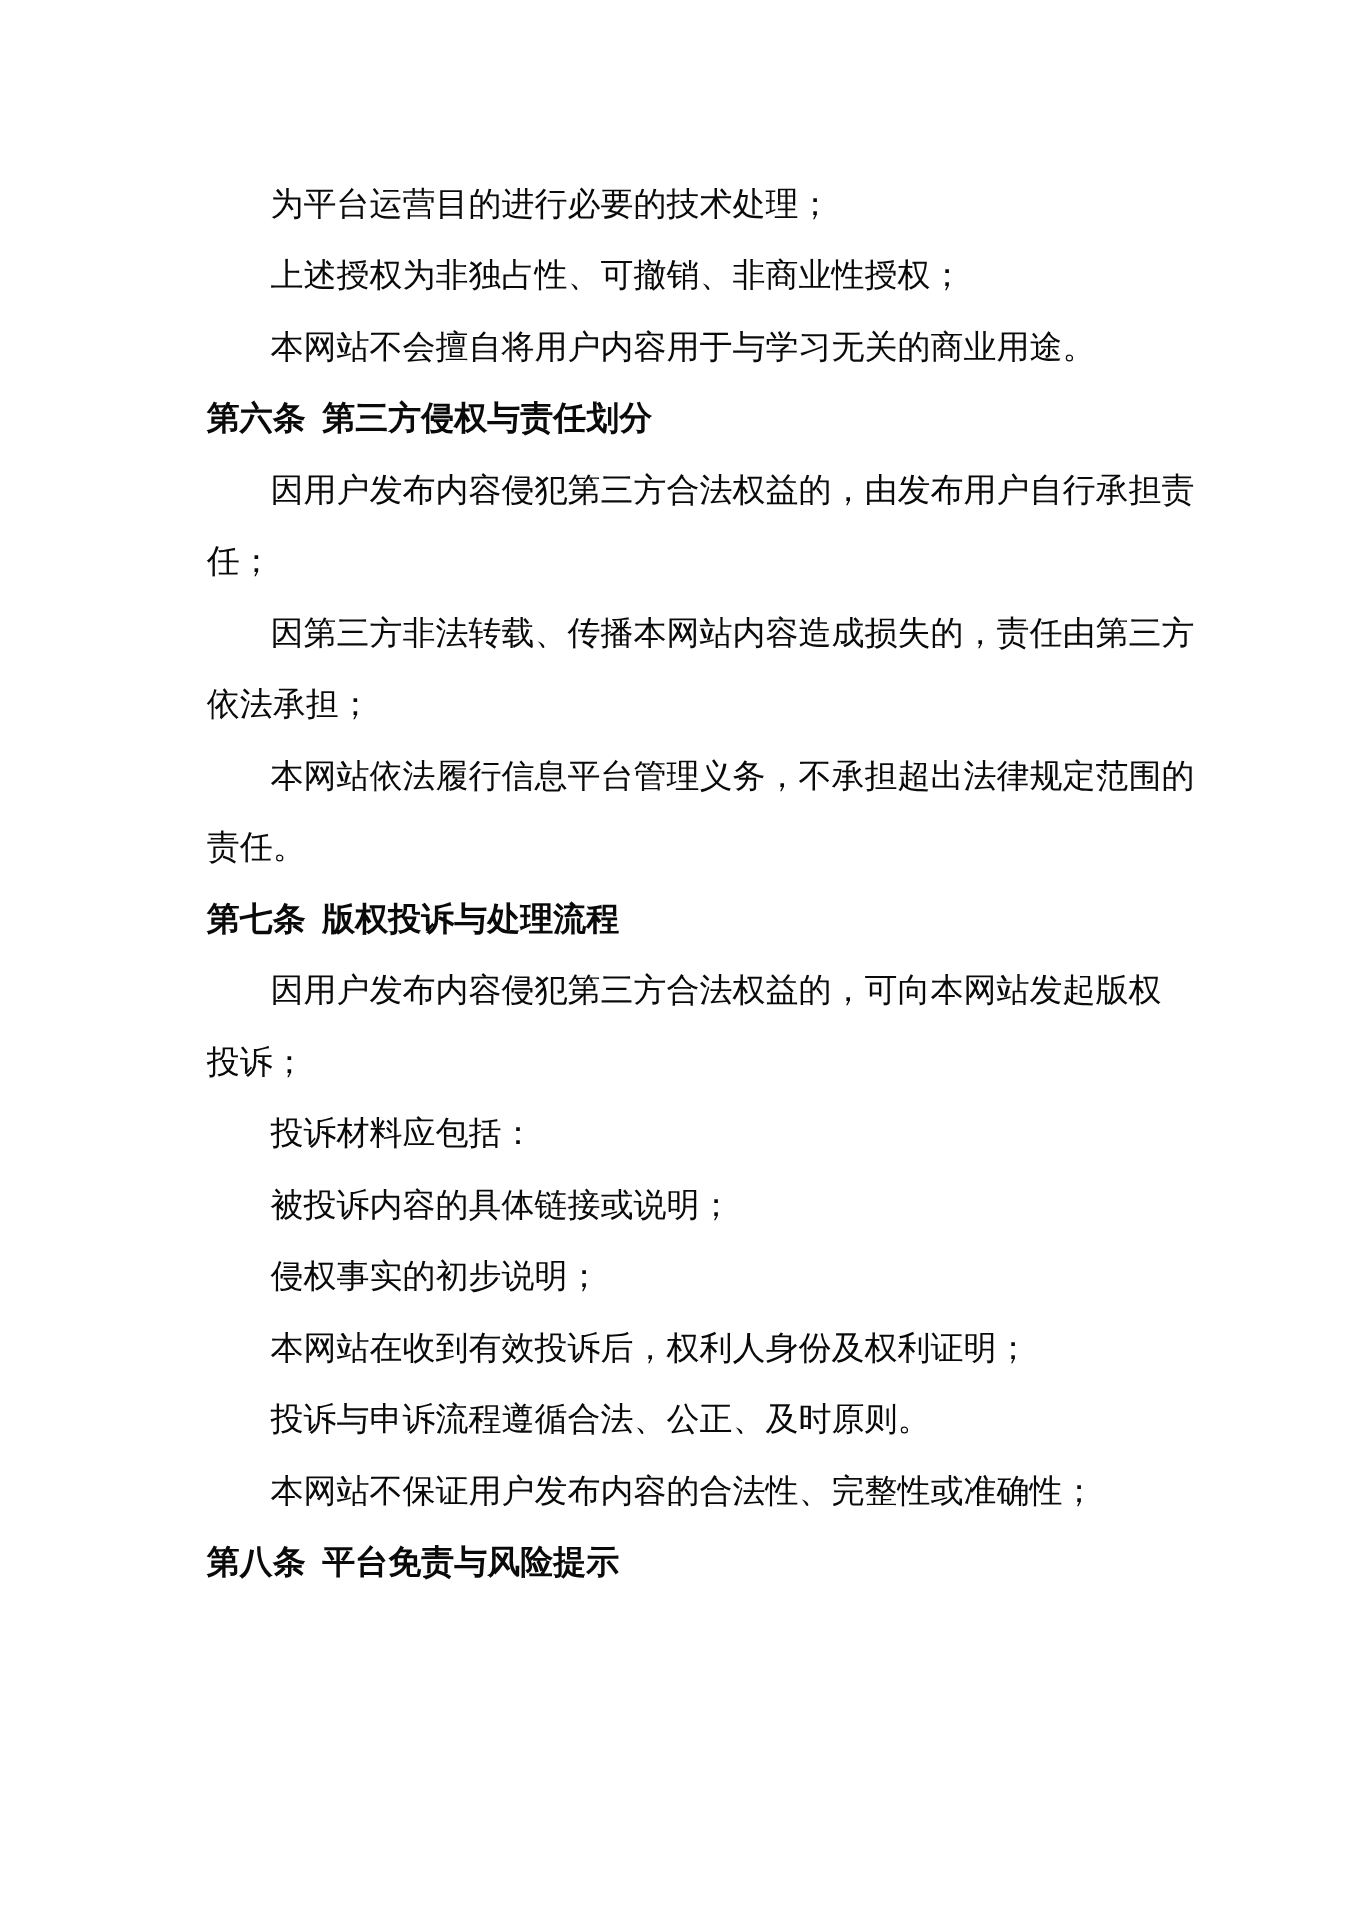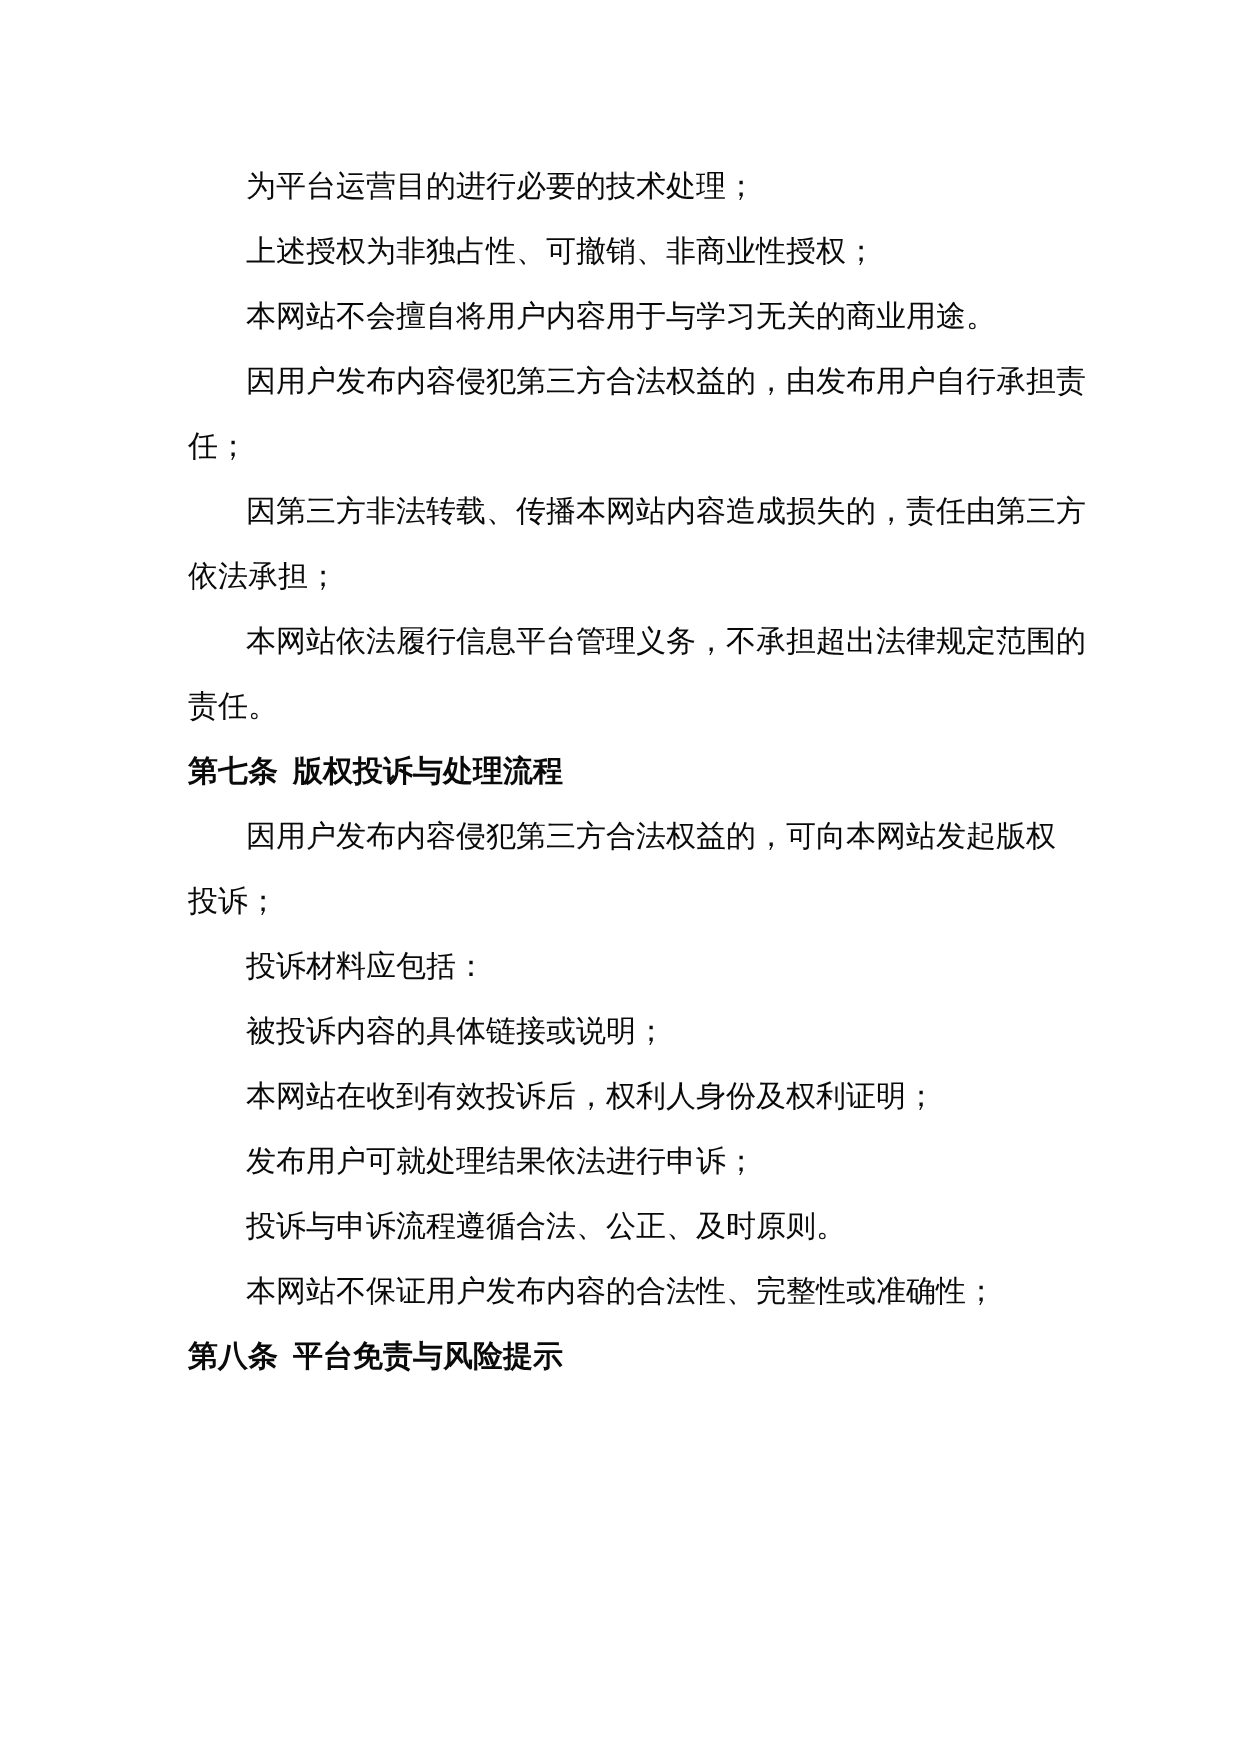--- a/index.html
+++ b/index.html
@@ -49,20 +49,21 @@
 <body>
 
 <div class="page" style="background: rgb(255, 255, 255);">
   <div class="content" id="content" style="color: rgb(10, 10, 10);">
   <p class="line body">为平台运营目的进行必要的技术处理；</p>
 
   <p class="line body">上述授权为非独占性、可撤销、非商业性授权；</p>
 
   <p class="line body">本网站不会擅自将用户内容用于与学习无关的商业用途。</p>
 
+  <p class="line heading"><span class="h-label">第六条</span><span class="h-title">第三方侵权与责任划分</span></p>
 
   <p class="line body">因用户发布内容侵犯第三方合法权益的，由发布用户自行承担责</p>
 
   <p class="line cont">任；</p>
 
   <p class="line body">因第三方非法转载、传播本网站内容造成损失的，责任由第三方</p>
 
   <p class="line cont">依法承担；</p>
 
   <p class="line body">本网站依法履行信息平台管理义务，不承担超出法律规定范围的</p>
@@ -73,24 +74,24 @@
 
   <p class="line body">因用户发布内容侵犯第三方合法权益的，可向本网站发起版权</p>
 
   <p class="line cont">投诉；</p>
 
   <p class="line body">投诉材料应包括：</p>
 
 
   <p class="line body">被投诉内容的具体链接或说明；</p>
 
+  <p class="line body">侵权事实的初步说明；</p>
 
   <p class="line body">本网站在收到有效投诉后，权利人身份及权利证明；</p>
 
-  <p class="line body">发布用户可就处理结果依法进行申诉；</p>
 
   <p class="line body">投诉与申诉流程遵循合法、公正、及时原则。</p>
 
   <p class="line body">本网站不保证用户发布内容的合法性、完整性或准确性；</p>
 
   <p class="line heading"><span class="h-label">第八条</span><span class="h-title">平台免责与风险提示</span></p>
 </div>
 </div>
 
 </body></html>

